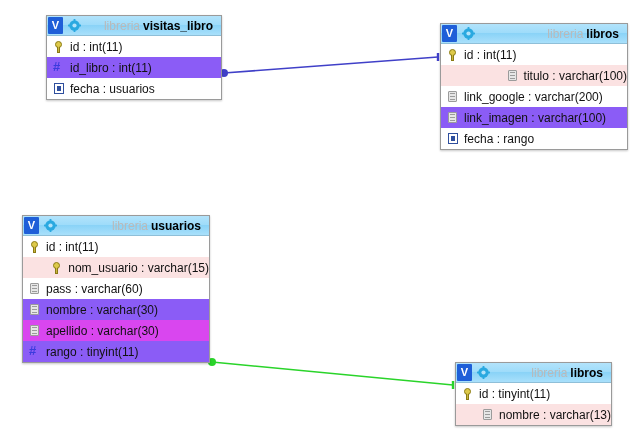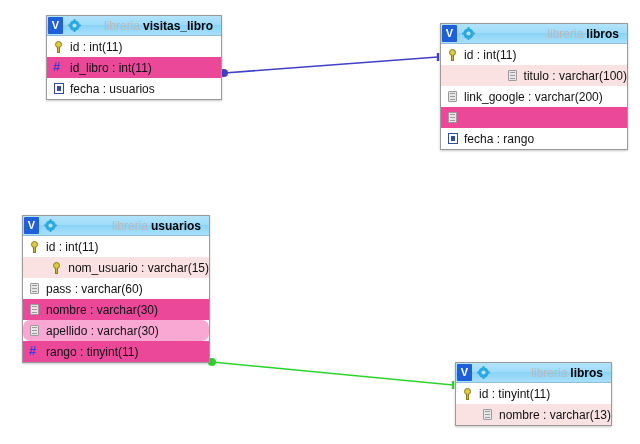--- a/index.html
+++ b/index.html
@@ -92,23 +92,23 @@
   
   .row {
     height: 21px;
     display: flex;
     align-items: center;
     padding-left: 5px;
     white-space: nowrap;
     background: #ffffff;
     overflow: hidden;
   }
-  .row.alt      { background: #ec4899; }
+  .row.alt      { background: #8b5cf6; }
   .row.indexed  { background: #fbe2e2; justify-content: flex-end; }
-  .row.selected { background: #f9a8d4; border-radius: 7px; }
+  .row.selected { background: #d946ef; }
 
   .col-icon {
     width: 13px;
     height: 14px;
     margin-right: 5px;
     flex: 0 0 auto;
     position: relative;
   }
   .col-text {
     font-size: 12px;
@@ -260,20 +260,21 @@
     <div class="row indexed">
       <span class="col-icon ico-doc"></span>
       <span class="col-text">titulo : varchar(100)</span>
     </div>
     <div class="row">
       <span class="col-icon ico-doc"></span>
       <span class="col-text">link_google : varchar(200)</span>
     </div>
     <div class="row alt">
       <span class="col-icon ico-doc"></span>
+      <span class="col-text">link_imagen : varchar(100)</span>
     </div>
     <div class="row">
       <span class="col-icon ico-date"></span>
       <span class="col-text">fecha : rango</span>
     </div>
   </div>
 
   <div class="tbl" style="left:22px; top:215px; width:188px;">
     <div class="tbl-head">
       <span class="v-badge">V</span>

